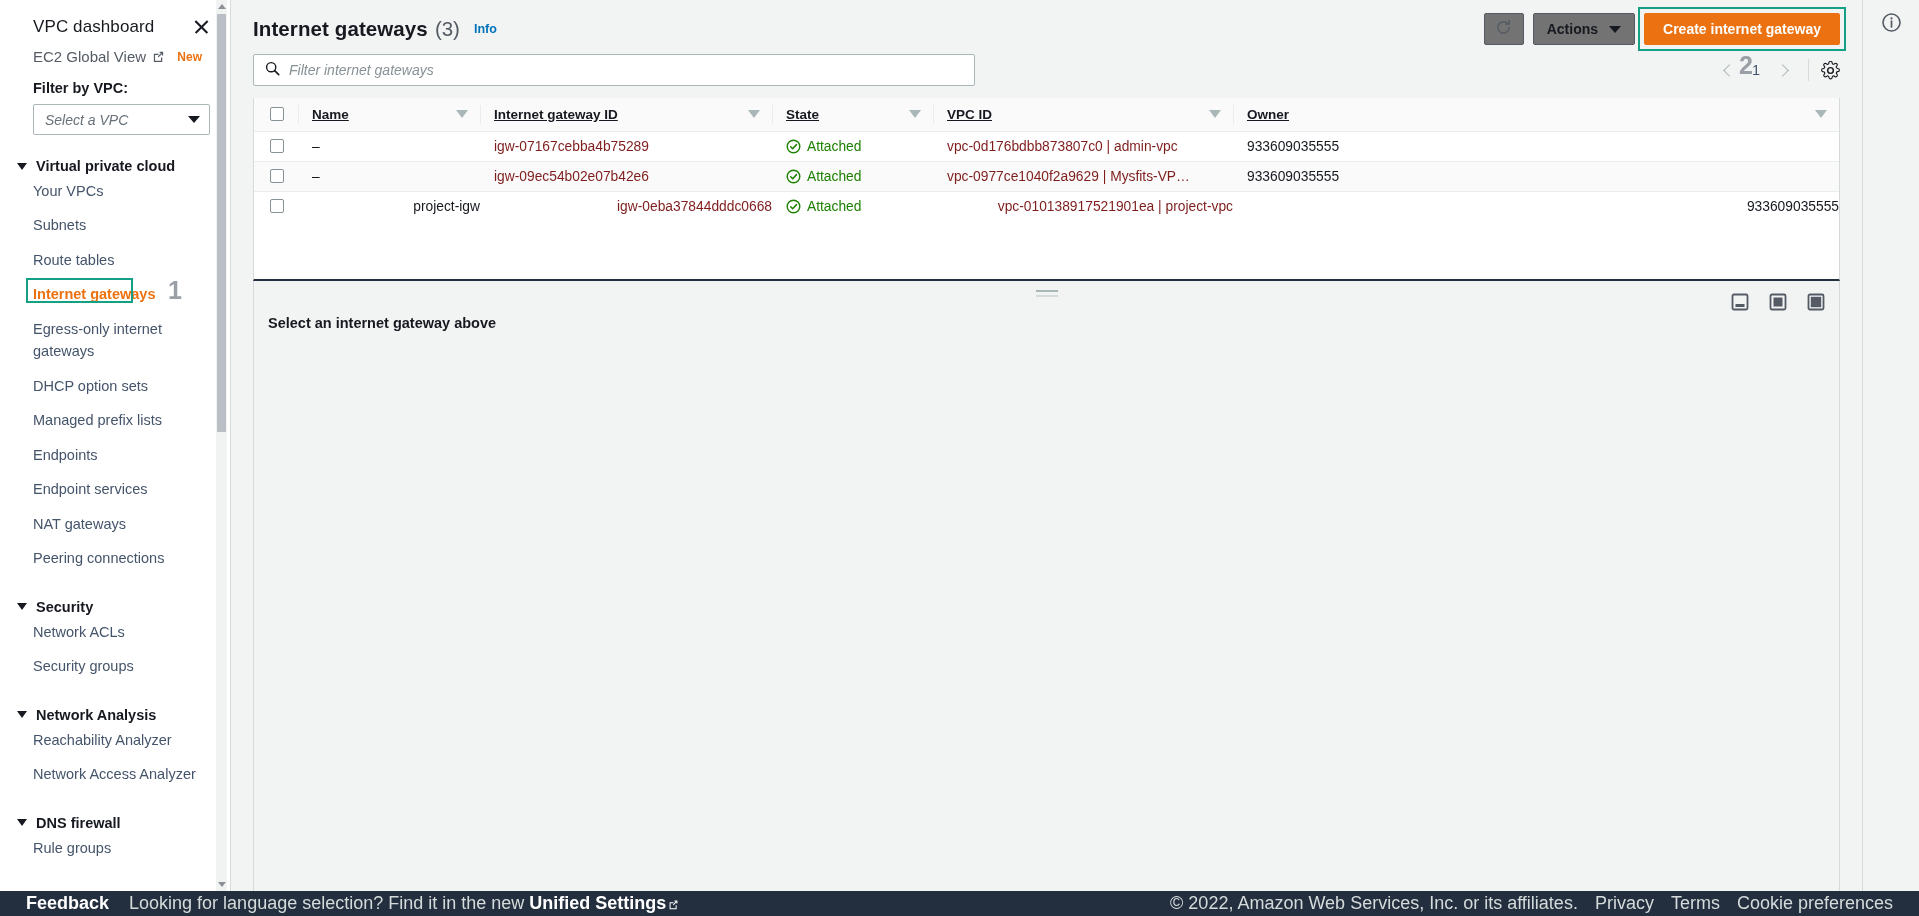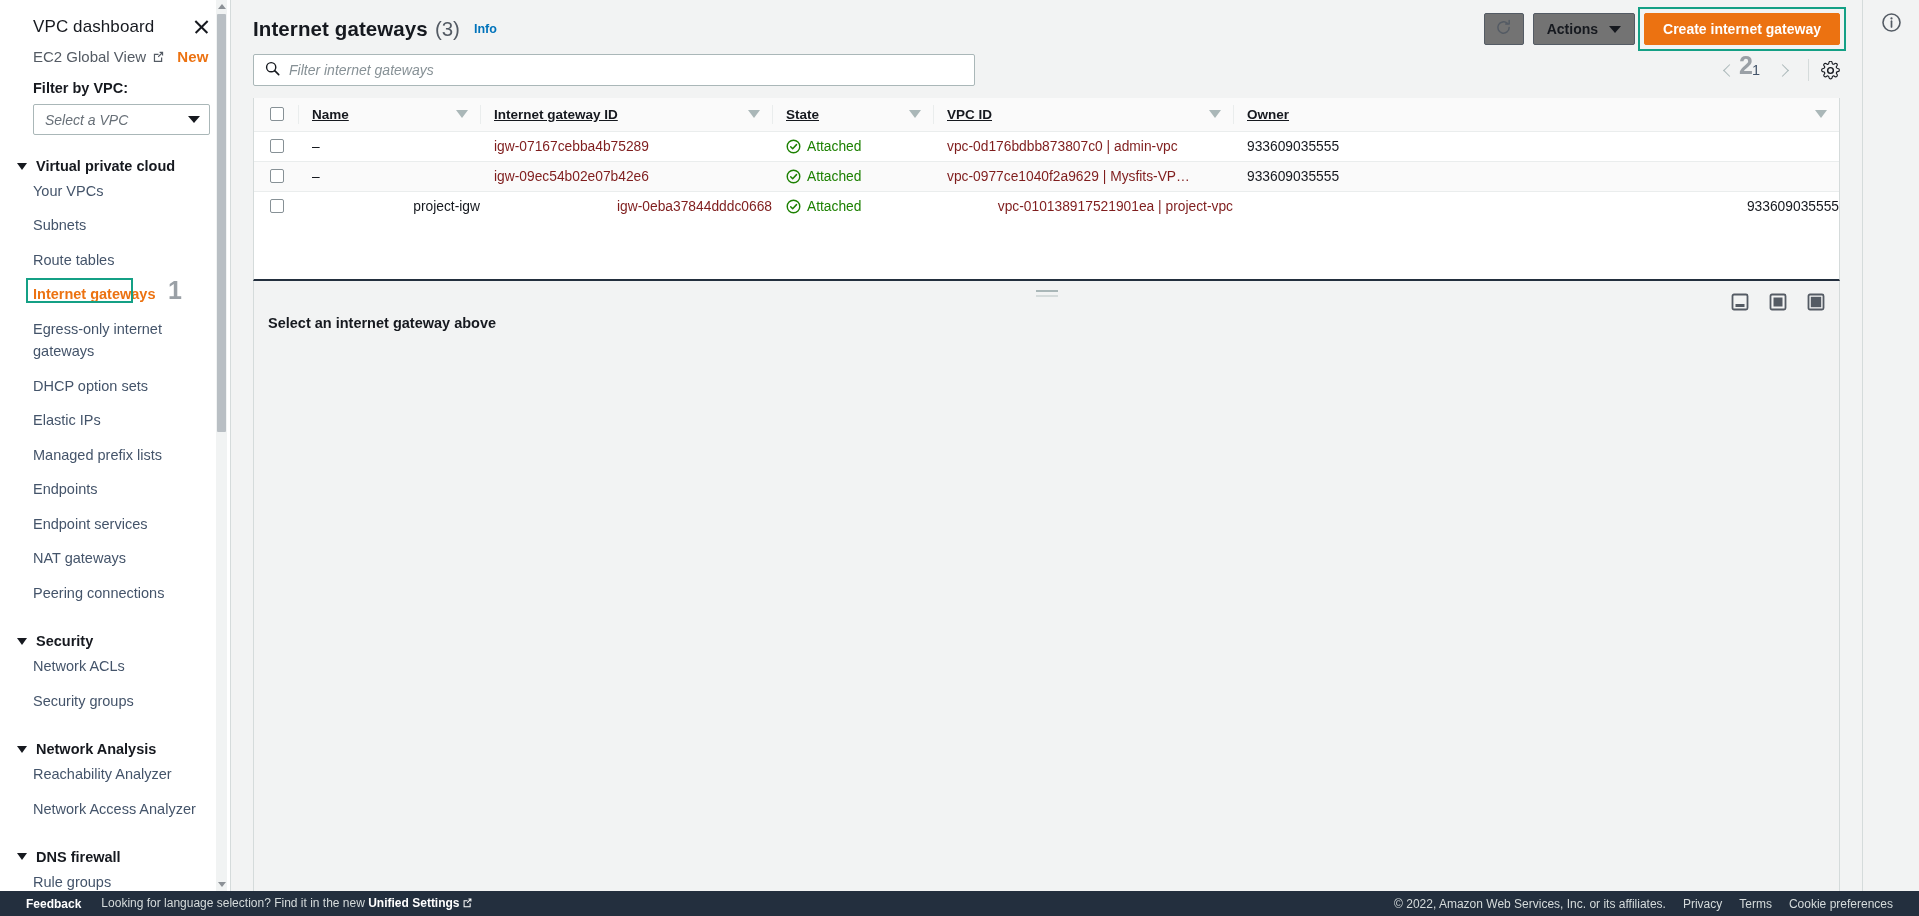--- a/index.html
+++ b/index.html
@@ -39,21 +39,21 @@
   .sb-close:before { transform: rotate(45deg); }
   .sb-close:after  { transform: rotate(-45deg); }
 
   .sb-global {
     display: flex; align-items: center; gap: 6px;
     padding: 11px 20px 0 33px;
     font-size: 15px; color: #545b64;
   }
   .sb-global .ext { display: inline-block; width: 13px; height: 13px; position: relative; }
   .sb-global .ext svg { display: block; }
-  .badge-new { color: #ec7211; font-size: 15px; font-weight: 700; margin-left: 6px; letter-spacing:.2px;}
+  .badge-new { color: #ec7211; font-size: 12px; font-weight: 700; margin-left: 6px; letter-spacing:.2px;}
 
   .sb-filter-label {
     padding: 15px 20px 0 33px; font-size: 14.5px; color: #16191f; font-weight: 700;
   }
   .sb-select {
     margin: 8px 20px 0 33px;
     height: 31px; border: 1px solid #aab7b8; border-radius: 2px;
     background: #fff; display: flex; align-items: center; justify-content: space-between;
     padding: 0 9px 0 11px; cursor: pointer;
   }
@@ -236,21 +236,21 @@
   
   .rail {
     width: 57px; flex: 0 0 57px; background: #f2f3f3; border-left: 1px solid #d5dbdb;
     display: flex; flex-direction: column; align-items: center; padding-top: 12px;
   }
   .rail-ico { width: 21px; height: 21px; cursor: pointer; }
 
   
   .footer {
     height: 25px; flex: 0 0 25px; background: #232f3e; color: #d5dbdb;
-    display: flex; align-items: center; font-size: 12px; padding: 0 12px;
+    display: flex; align-items: center; font-size: 18px; padding: 0 12px;
   }
   .f-left { display: flex; align-items: center; gap: 20px; }
   .f-feedback { color: #fff; font-weight: 700; cursor: pointer; margin-left: 14px; }
   .f-lang { color: #d5dbdb; }
   .f-lang b { color: #fff; font-weight: 700; }
   .f-ext { display: inline-block; vertical-align: -1px; margin-left: 2px; }
   .f-right { margin-left: auto; display: flex; align-items: center; gap: 17px; padding-right: 14px; }
   .f-copy { color: #d5dbdb; }
   .f-link { color: #d5dbdb; cursor: pointer; }
 </style>
@@ -293,21 +293,20 @@
           <div class="sb-item">Your VPCs</div>
           <div class="sb-item">Subnets</div>
           <div class="sb-item">Route tables</div>
           <div class="hl-wrap">
             <div class="sb-item active">Internet gateways</div>
             <span class="hl-box"></span>
             <span class="anno anno-sb">1</span>
           </div>
           <div class="sb-item" style="padding-right:62px;">Egress-only internet gateways</div>
           <div class="sb-item">DHCP option sets</div>
-          <div class="sb-item">Elastic IPs</div>
           <div class="sb-item">Managed prefix lists</div>
           <div class="sb-item">Endpoints</div>
           <div class="sb-item">Endpoint services</div>
           <div class="sb-item">NAT gateways</div>
           <div class="sb-item">Peering connections</div>
         </div>
 
         <div class="sb-group">
           <div class="sb-group-hd">
             <span class="tri"></span>

